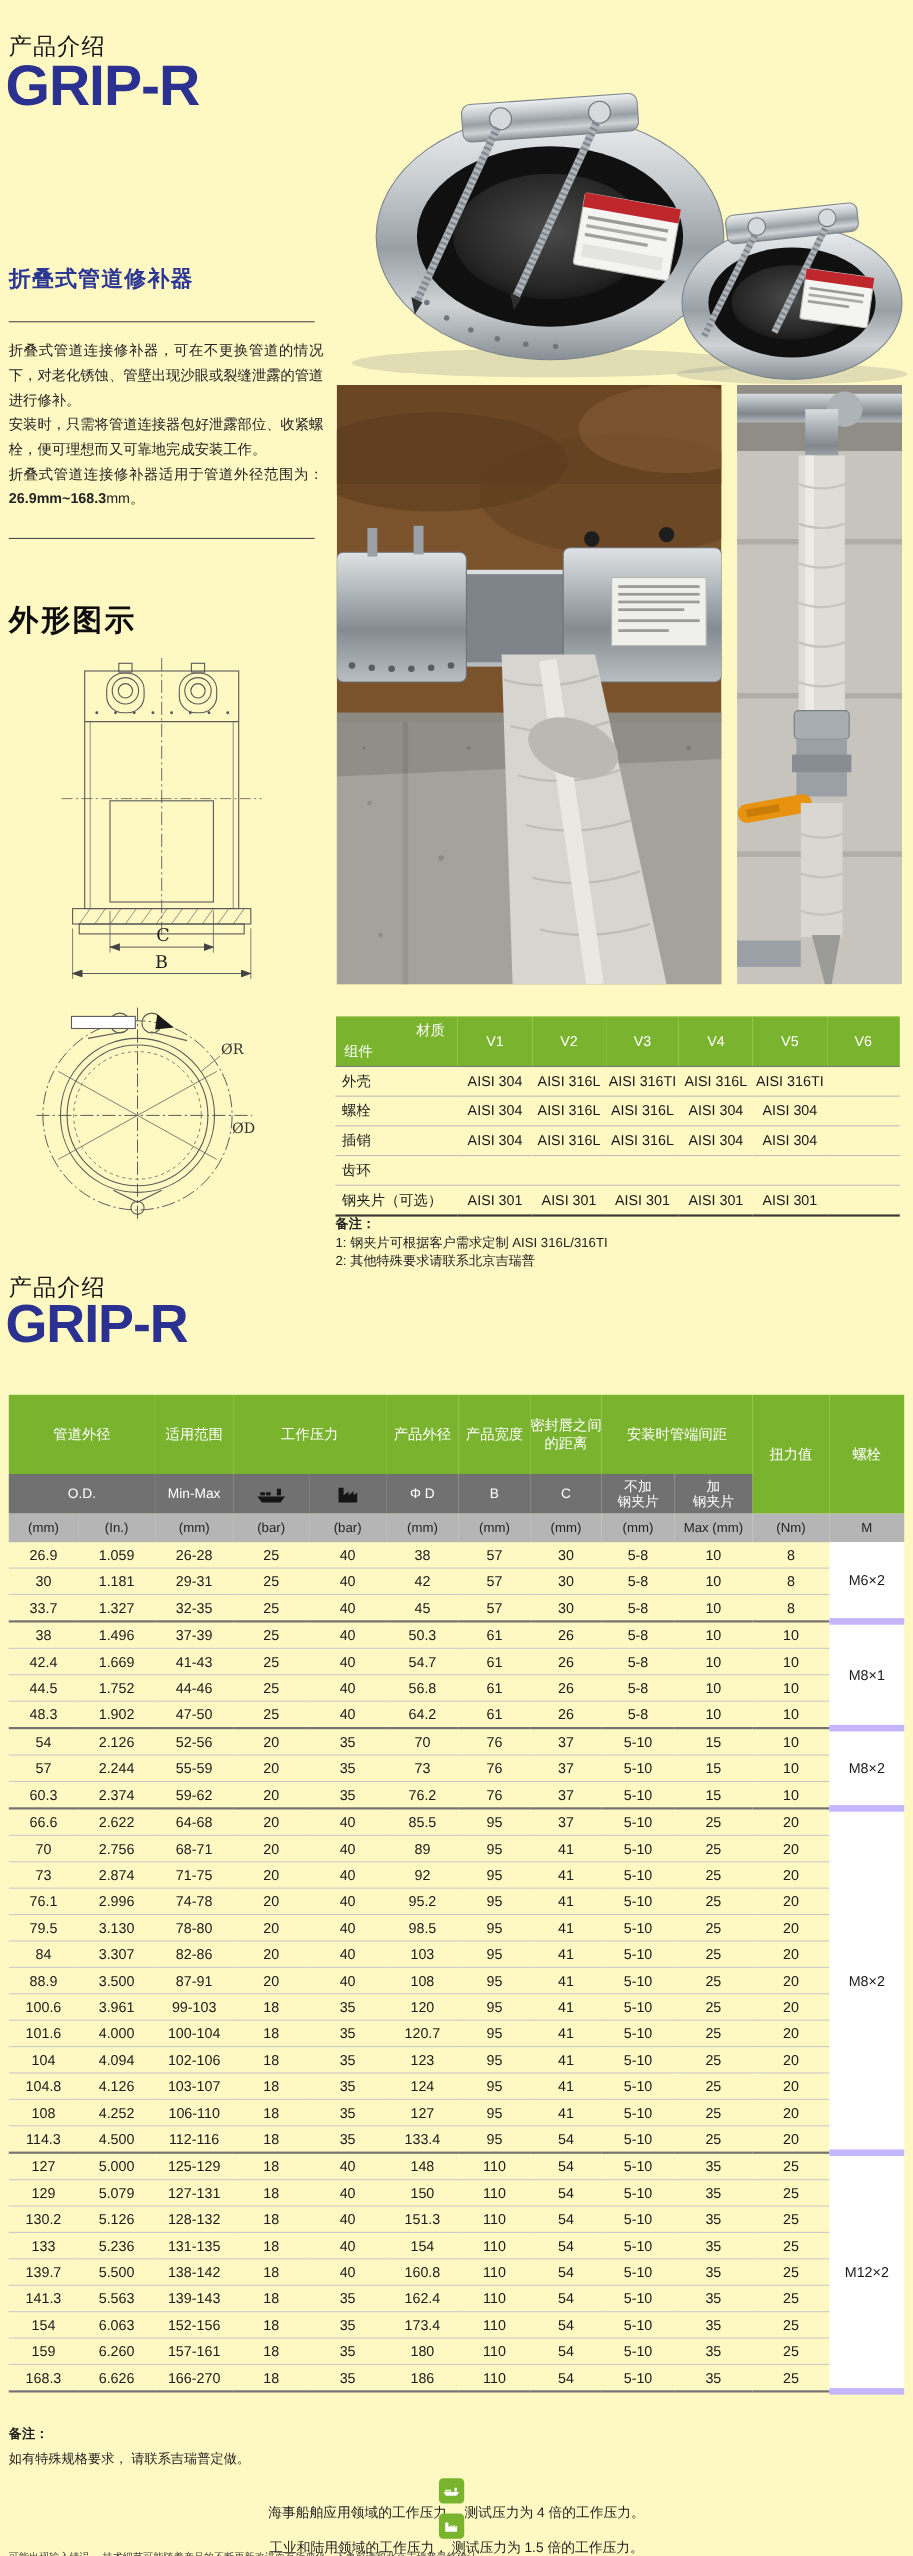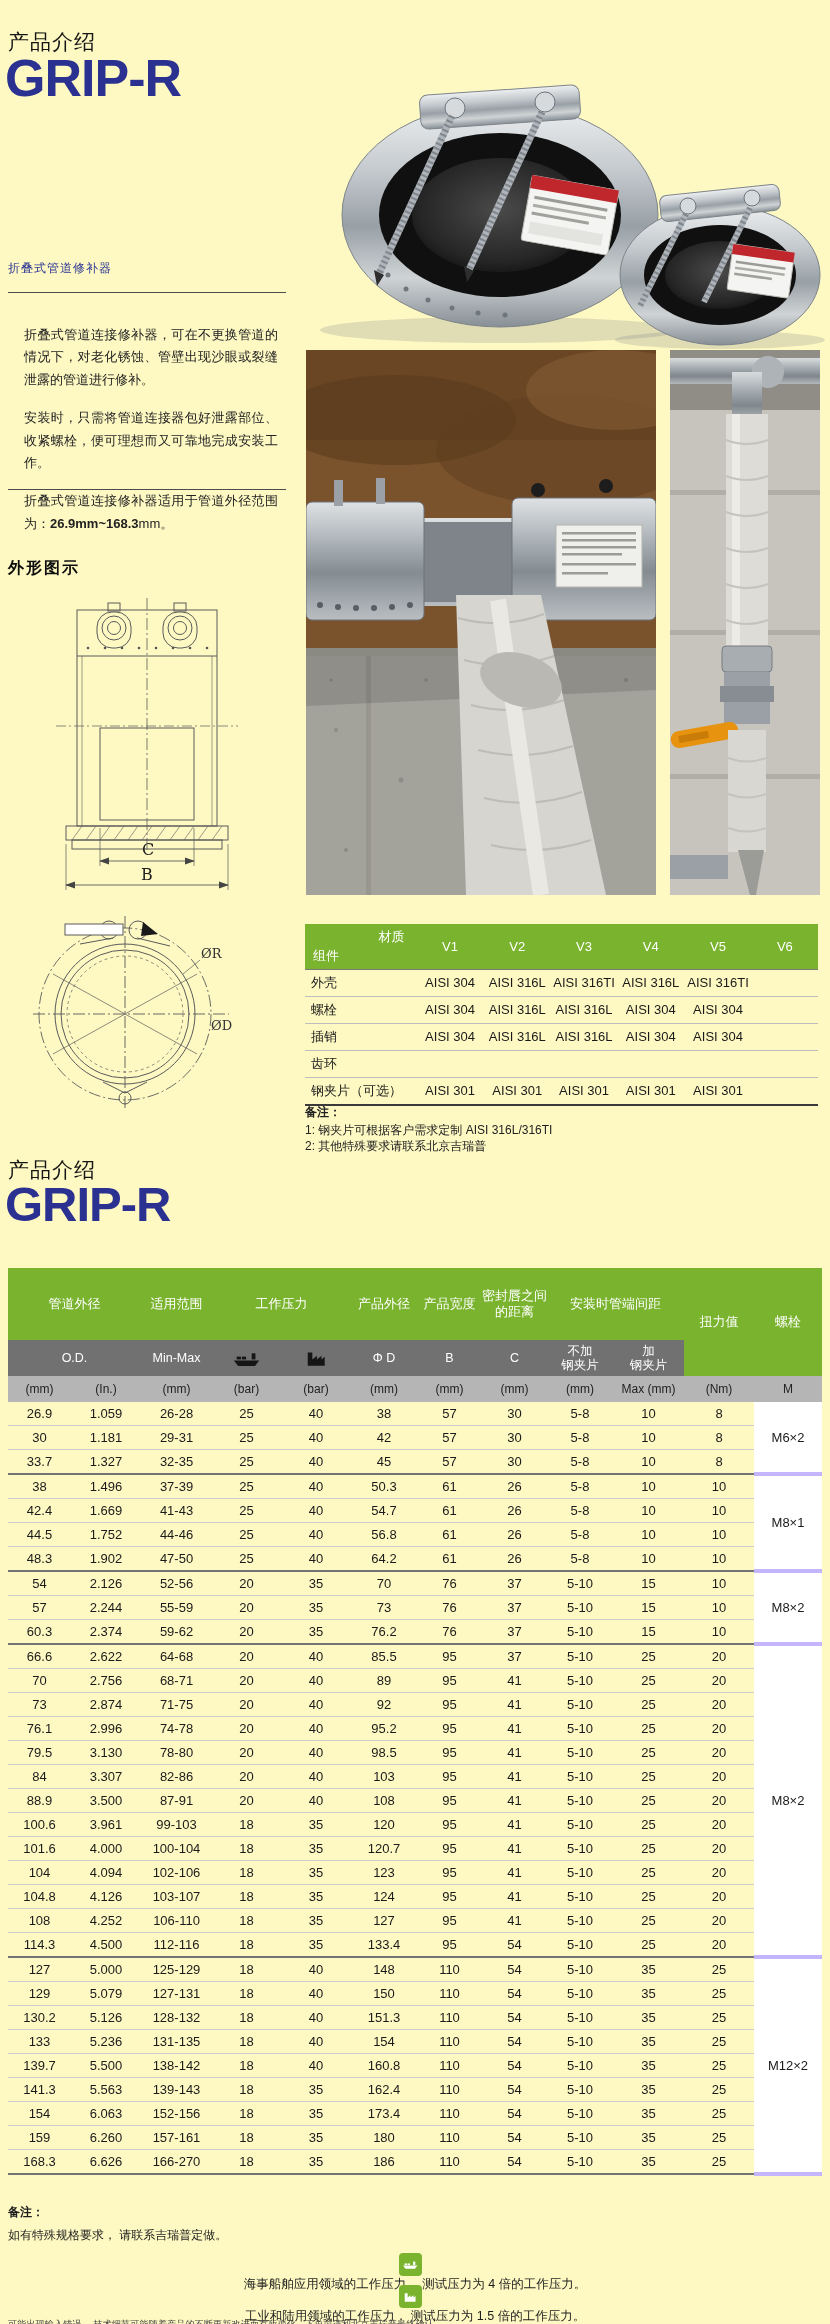--- a/index.html
+++ b/index.html
@@ -5,25 +5,25 @@
   html,body{margin:0;padding:0;background:#fff;}
   #page{position:relative;width:830px;height:2324px;background:#fef9c3;overflow:hidden;
         font-family:"Liberation Sans","DejaVu Sans",sans-serif;color:#111;}
   .abs{position:absolute;}
   
   .eyebrow{font-size:21px;color:#151515;letter-spacing:1px;}
   .brand{font-weight:800;color:#2a3190;letter-spacing:-1px;line-height:1;}
   .brand1{left:5px;top:52px;font-size:52px;}
   .brand2{left:5px;top:1180px;font-size:49px;}
   
-  .prod-title{left:8px;top:260px;font-size:12px;font-weight:normal;color:#2c3694;letter-spacing:1px;}
+  .prod-title{left:8px;top:240px;font-size:20px;font-weight:bold;color:#2c3694;letter-spacing:1px;}
   .hrline{height:1px;background:#4c4c4c;}
   .desc{left:8px;top:308px;width:286px;font-size:13px;line-height:22.4px;color:#222;text-align:justify;}
-  .desc p{margin:16px;}
-  .outline-h{left:8px;top:558px;font-size:16px;font-weight:bold;color:#0d0d0d;letter-spacing:2px;}
+  .desc p{margin:0;}
+  .outline-h{left:8px;top:546px;font-size:27px;font-weight:bold;color:#0d0d0d;letter-spacing:2px;}
   
   .mat-table{border-collapse:collapse;table-layout:fixed;width:513px;}
   .mat-table th,.mat-table td{padding:0;font-weight:normal;}
   .mat-head th{background:#7ab32e;color:#fff;font-size:13px;height:45px;}
   .mat-corner{position:relative;background-color:#7ab32e;
     background-image:linear-gradient(to bottom right,rgba(0,0,0,0) calc(50% - 1px),rgba(255,255,255,.85) calc(50% - 1px),rgba(255,255,255,.85) calc(50% + 1px),rgba(0,0,0,0) calc(50% + 1px));}
   .mat-corner .c-top{position:absolute;top:4px;right:12px;}
   .mat-corner .c-bot{position:absolute;bottom:4px;left:8px;}
   .mat-table thead th{border-bottom:1px solid #7a7a7a;}
   .mat-table tbody th{font-size:13px;text-align:left;padding-left:6px;color:#1a1a1a;}
@@ -33,21 +33,21 @@
   .mat-notes{left:305px;top:1104px;font-size:12px;color:#222;line-height:16px;}
   .mn-label{font-weight:bold;margin-bottom:2px;}
   
   .spec-table{border-collapse:collapse;table-layout:fixed;width:814px;}
   .spec-table th,.spec-table td{padding:0;font-weight:normal;vertical-align:middle;text-align:center;}
   .spec-table tr.h1 th{background:#7ab32e;color:#fff;font-size:13px;height:72px;line-height:1.25;}
   .spec-table tr.h2 th{background:#717171;color:#fff;font-size:12.5px;height:36px;line-height:1.15;}
   .spec-table tr.h3 th{background:#b5b5b5;color:#222;font-size:12px;height:26px;}
   .spec-table tbody td{font-size:13px;color:#1a1a1a;height:23px;border-bottom:1px solid #cbcbcb;}
   .spec-table tbody tr.group-end td{border-bottom:2px solid #737373;}
-  .spec-table td.bolt-cell{border-bottom:4px solid #c4b5fd;background:#fff;}
+  .spec-table td.bolt-cell{border-bottom:6px solid #c4b5fd;background:#fff;}
   .hicon svg{display:block;margin:0 auto;}
   
   .foot{left:8px;top:2204px;width:814px;color:#1d1d1d;}
   .fnote-label{font-size:12px;font-weight:bold;}
   .fline1{font-size:12px;margin-top:6px;}
   .ficon-row{display:flex;align-items:center;margin-top:9px;height:23px;font-size:12.5px;flex-direction:column;}
   .fic{width:23px;height:23px;border-radius:4px;background:#7ab32e;display:flex;align-items:center;justify-content:center;margin-right:10px;flex:0 0 auto;}
   .fine{font-size:9px;color:#3f3f3f;margin-top:10px;letter-spacing:.2px;}
   
   .photo{overflow:hidden;}

